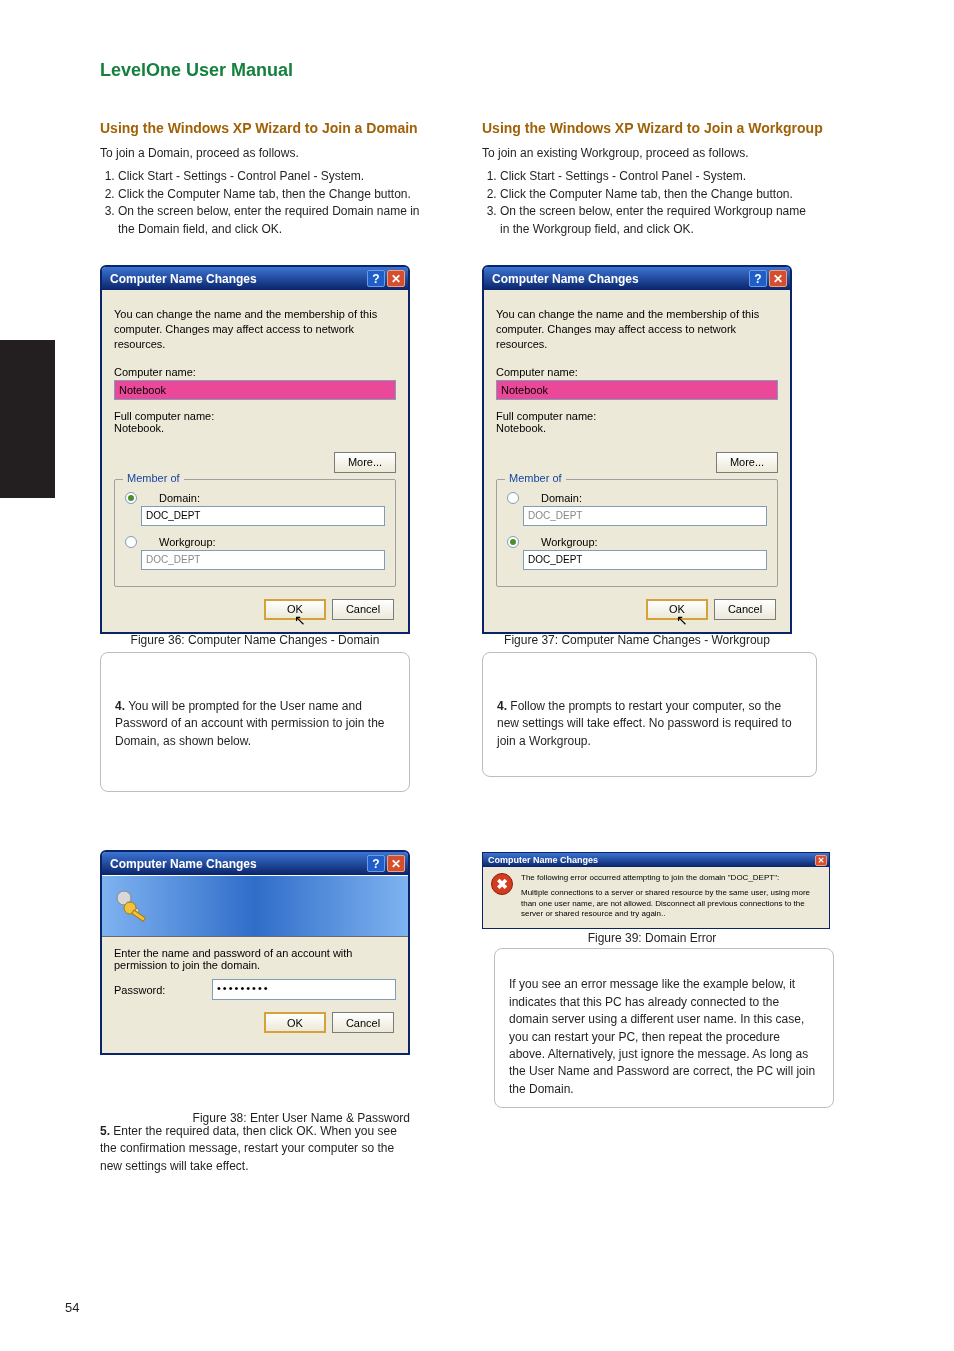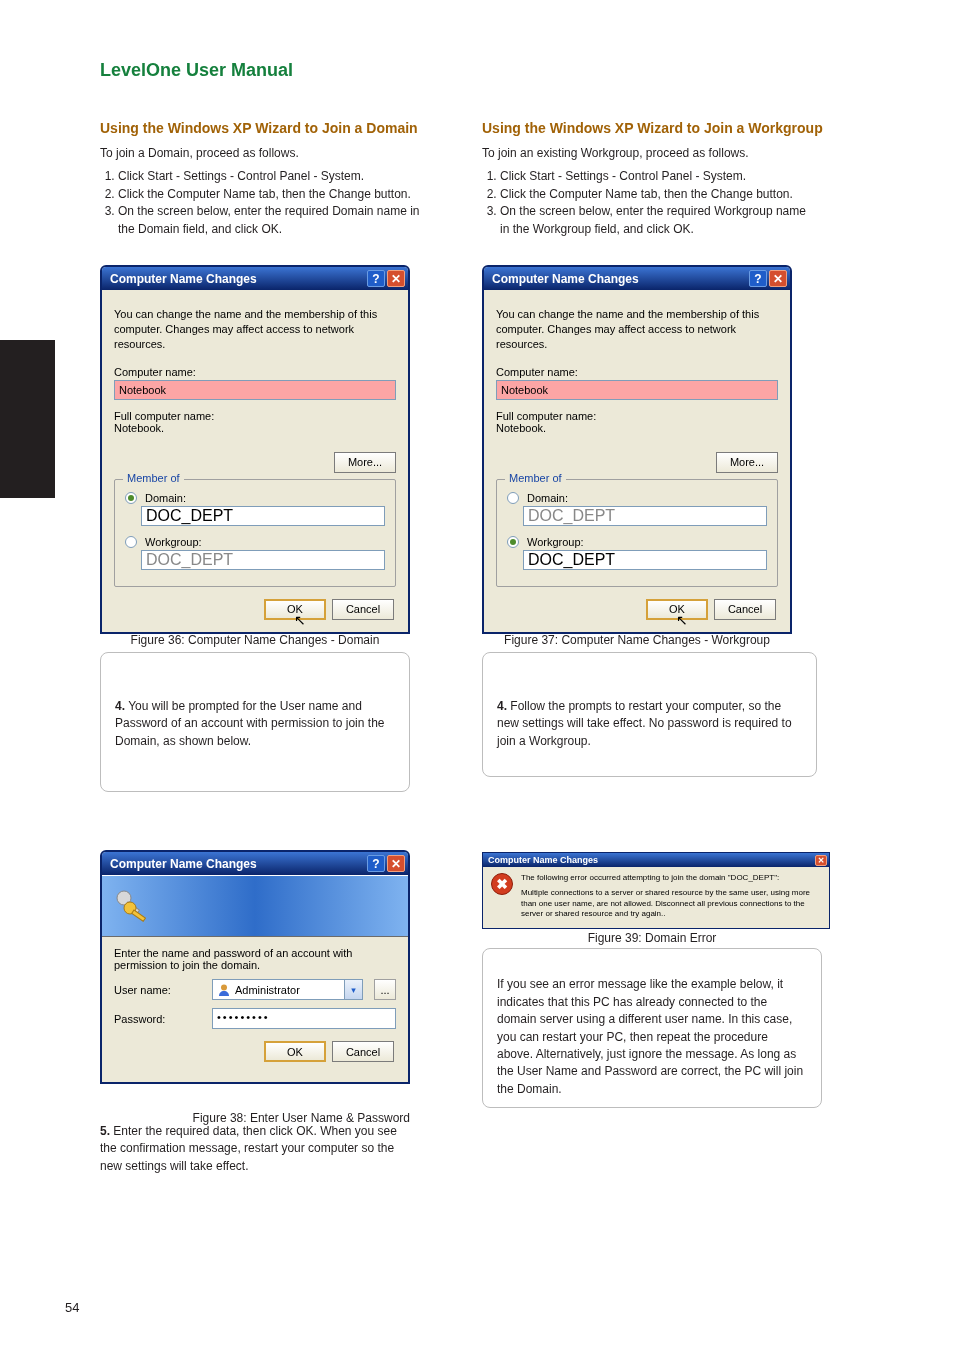--- a/index.html
+++ b/index.html
@@ -57,21 +57,21 @@
     border-radius: 2px;
   }
   .help-btn { background: #1f5dc9; border:1px solid #6a9ce3;}
   .close-btn { background: #d54f2e; border:1px solid #f0a080;}
   .dlg-body { padding: 17px 12px 12px; font-size: 11px; color: #000; }
   .desc { line-height: 1.35; margin-bottom: 14px; }
   .lbl { font-size: 11px; margin-top:4px;}
   .txt-input {
     width: 100%; height: 20px;
     border: 1px solid #7f9db9;
-    background: #fca5a5;
+    background: #ec4899;
     padding: 2px 4px;
     font-size: 11px;
     margin-top: 2px;
   }
   .txt-disabled { color: #888; }
   .full-name { margin-top: 10px; }
   .btn {
     height: 21px;
     min-width: 62px;
     border: 1px solid #7b7b7b;
@@ -89,27 +89,27 @@
     margin-top: 6px;
     position: relative;
   }
   .legend {
     position: absolute; top: -8px; left: 8px;
     background: #ece9d8;
     color: #1845a5;
     padding: 0 4px;
     font-size: 11px;
   }
-  .radio-row { display:flex; align-items:center; gap:8px; margin-top:4px;}
+  .radio-row { display:flex; align-items:center; gap:22px; margin-top:4px;}
   .radio {
     width:12px;height:12px;border:1px solid #7f9db9;border-radius:50%;background:#fff;
     display:inline-flex;align-items:center;justify-content:center;
   }
   .radio.checked::after { content:""; width:6px;height:6px;background:#4e8c2c;border-radius:50%; display:block;}
-  .grp-input { width:100%; height:20px; border:1px solid #7f9db9; background:#fff; padding:2px 4px; font-size:16px; margin:2px 0 6px 16px; width:calc(100% - 16px);}
+  .grp-input { width:100%; height:20px; border:1px solid #7f9db9; background:#fff; padding:2px 4px; font-size:10px; margin:2px 0 6px 16px; width:calc(100% - 16px);}
   .btn-row { display:flex; justify-content:flex-end; gap:6px; margin-top:12px; padding-right:2px;}
   .cursor { position:absolute; font-size:14px; pointer-events:none; }
 
   .note-box {
     position:absolute;
     border:1px solid #bdbdbd;
     border-radius:8px;
     background:#fff;
     padding:10px 14px;
     font-size:12px;
@@ -299,36 +299,20 @@
         <circle cx="12" cy="12" r="7" fill="#d8d8d8" stroke="#888"></circle>
         <rect x="16" y="16" width="14" height="4" fill="#d8d8d8" stroke="#888" transform="rotate(35 16 16)"></rect>
         <circle cx="18" cy="22" r="6" fill="#f2c23a" stroke="#a97a12"></circle>
         <rect x="22" y="24" width="14" height="4" fill="#f2c23a" stroke="#a97a12" transform="rotate(35 22 24)"></rect>
       </svg>
     </span>
   </div>
   <div class="cred-body">
     <div>Enter the name and password of an account with permission to join the domain.</div>
     <div class="cred-row">
-      <span class="cred-lbl">User name:</span>
-      <div class="combo">
-        <div class="combo-input">
-          <span class="user-glyph">
-            <svg viewBox="0 0 14 14">
-                <circle cx="7" cy="4.5" r="3" fill="#d99a3a"></circle>
-                <path d="M2 13c0-3 2-5 5-5s5 2 5 5" fill="#3a6bd9"></path>
-              </svg>
-          </span>
-          <span>Administrator</span>
-        </div>
-        <div class="combo-btn">▾</div>
-      </div>
-      <button class="browse-btn">...</button>
-    </div>
-    <div class="cred-row">
       <span class="cred-lbl">Password:</span>
       <div class="pwd-input">•••••••••</div>
     </div>
     <div class="btn-row">
       <button class="btn btn-default">OK</button>
       <button class="btn">Cancel</button>
     </div>
   </div>
 
 </div>
@@ -351,18 +335,18 @@
     <div class="err-text">
       <div>The following error occurred attempting to join the domain "DOC_DEPT":</div>
       <div style="margin-top:4px">Multiple connections to a server or shared resource by the same user, using more than one user name, are not allowed. Disconnect all previous connections to the server or shared resource and try again..</div>
     </div>
   </div>
 </div>
 <div class="body-text" style="left:482px;top:930px;width:340px;text-align:center;">
   <span>Figure 39: Domain Error</span>
 </div>
 
-<div class="note-box" style="left:482px;top:948px;width:340px;height:160px;">
+<div class="note-box" style="left:494px;top:948px;width:340px;height:160px;">
   <br>
   <span>If you see an error message like the example below, it indicates that this PC has already connected to the domain server using a different user name. In this case, you can restart your PC, then repeat the procedure above. Alternatively, just ignore the message. As long as the User Name and Password are correct, the PC will join the Domain.</span>
 </div>
 
 <div class="page-num" style="left:65px;top:1300px;">54</div>
 
 </body></html>

